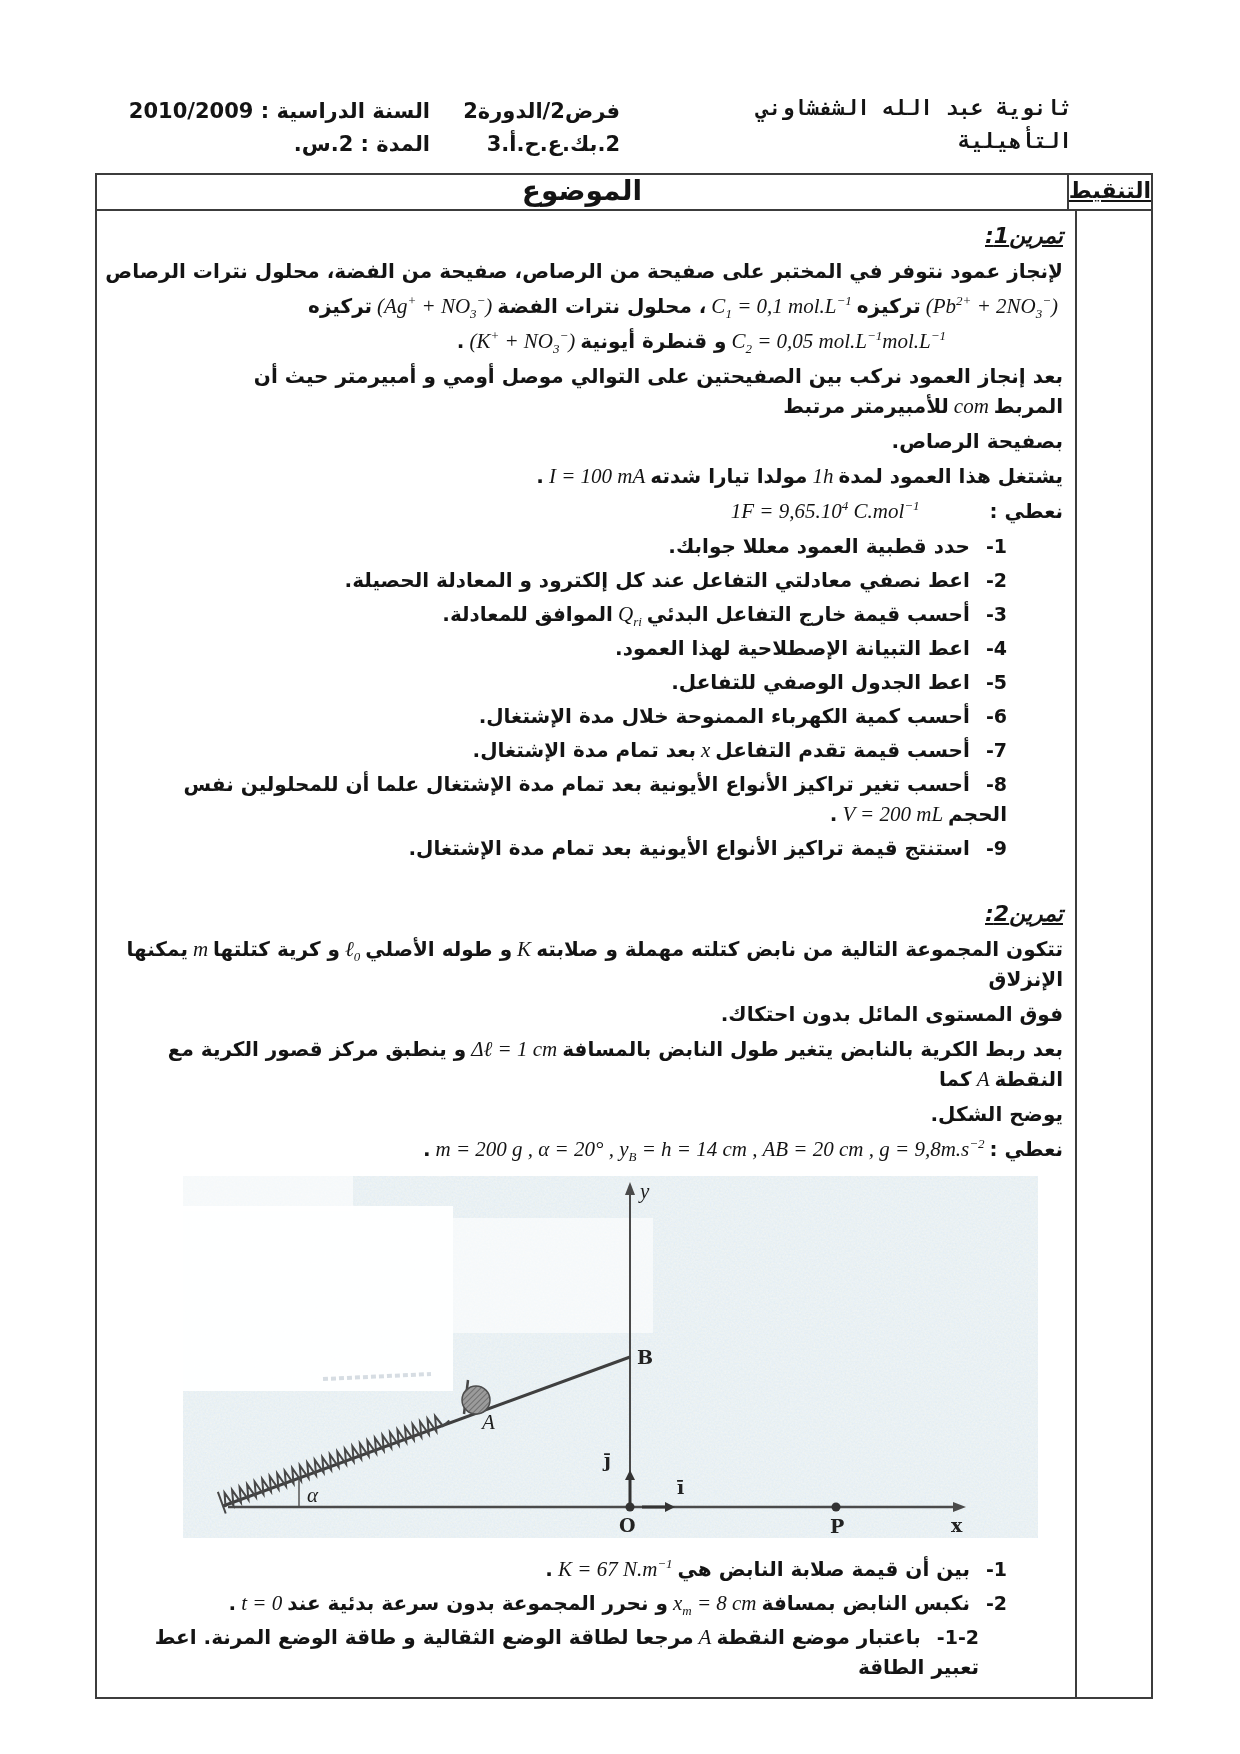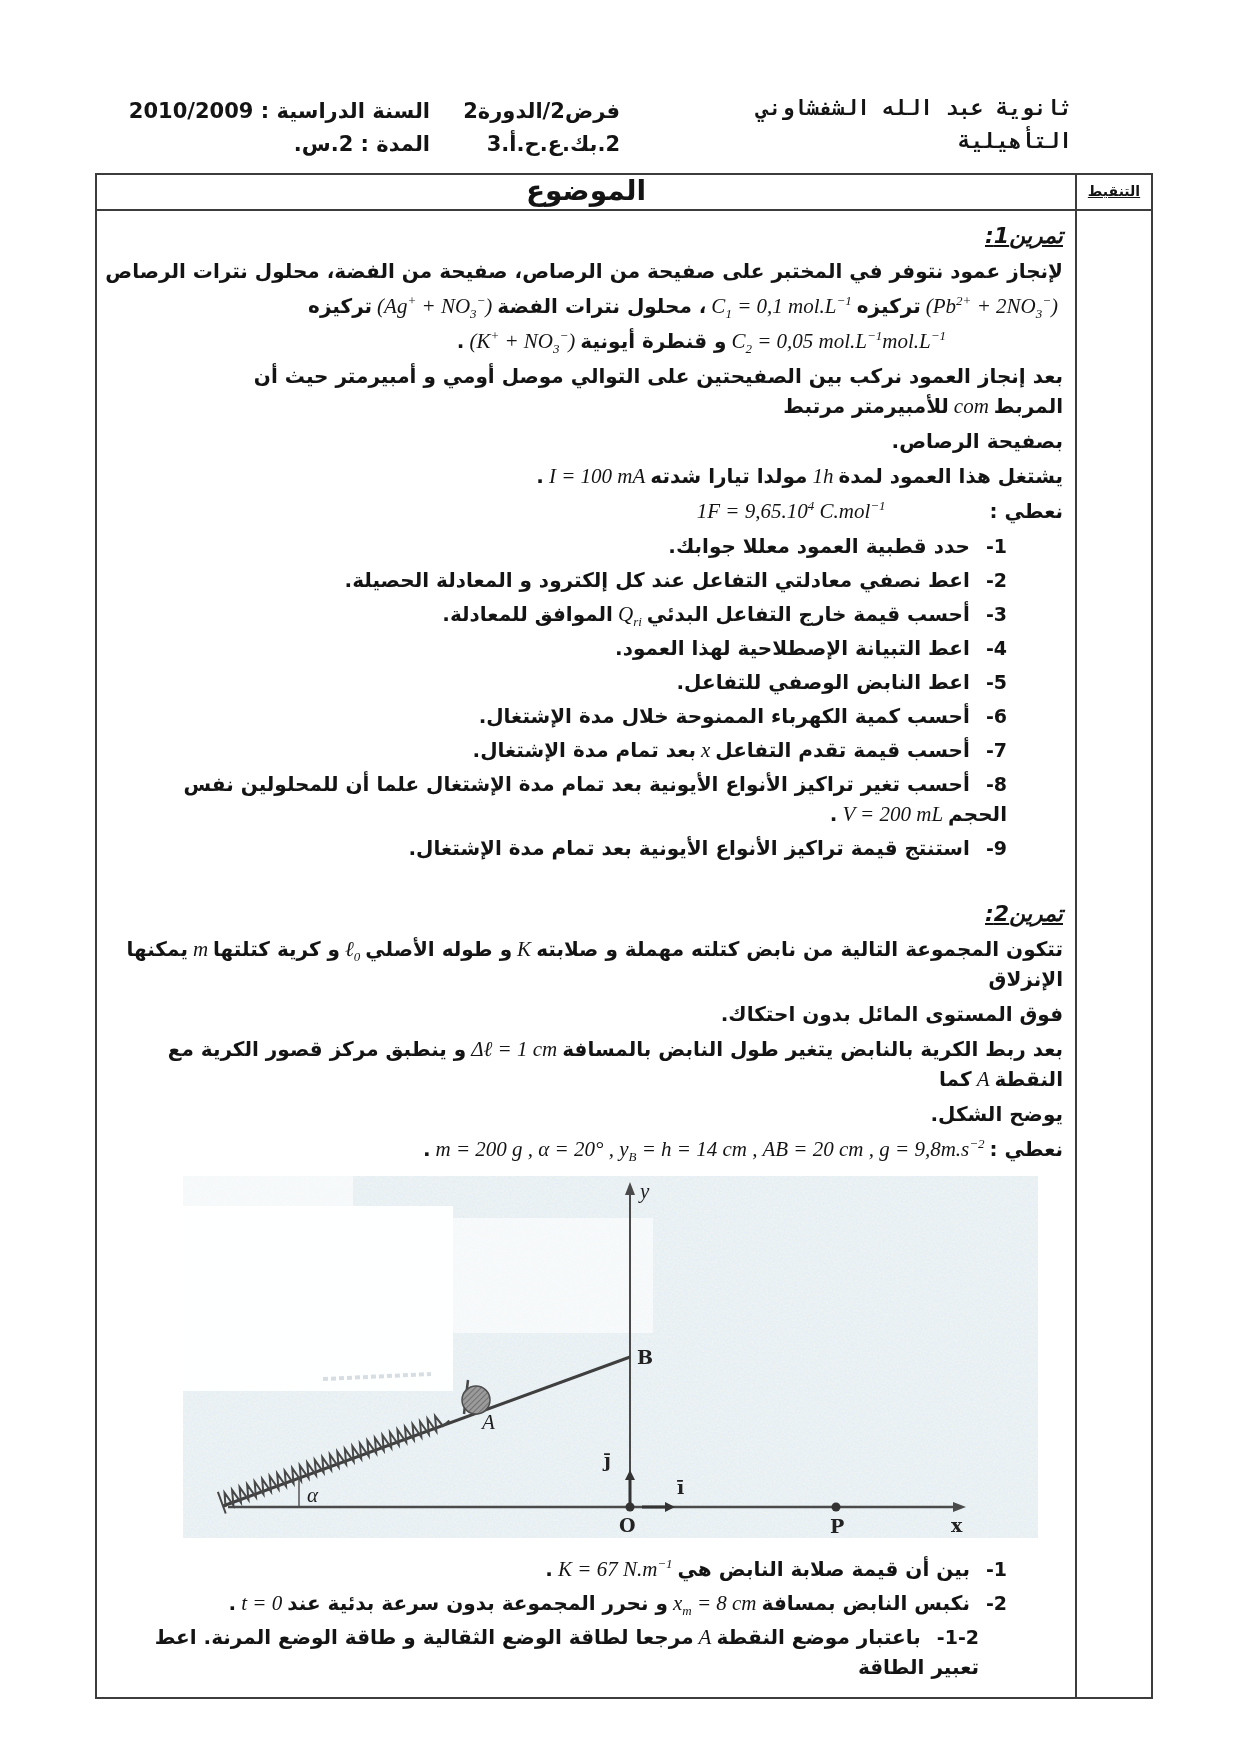--- a/index.html
+++ b/index.html
@@ -8,21 +8,21 @@
     font-family:"DejaVu Sans",sans-serif;color:#141414;overflow:hidden;
   }
   .hdr-block{position:absolute;text-align:right;font-weight:bold;font-size:21px;line-height:33px;direction:rtl;white-space:nowrap;}
   #hdr-school{top:93px;right:168px;width:330px;font-family:Liberation Mono, monospace;}
   #hdr-exam{top:95px;left:440px;width:180px;}
   #hdr-info{top:95px;left:120px;width:310px;}
 
   .sheet{position:absolute;left:95px;top:173px;width:1058px;border:2px solid #3c3c3c;box-sizing:border-box;}
   .sheet-head{display:flex;height:34px;border-bottom:2px solid #3c3c3c;}
   .head-subject{width:978px;box-sizing:border-box;text-align:center;font-weight:bold;font-size:28px;line-height:32px;}
-  .head-grading{flex:1;border-left:2px solid #3c3c3c;text-align:center;font-weight:bold;font-size:14px;line-height:32px;text-decoration:underline;}
+  .head-grading{flex:1;border-left:2px solid #3c3c3c;text-align:center;font-weight:bold;font-size:22px;line-height:32px;text-decoration:underline;}
   .sheet-body{display:flex;height:1486px;}
   .body-content{width:978px;box-sizing:border-box;direction:rtl;text-align:right;padding:8px 12px 0 8px;overflow:hidden;}
   .body-grading{flex:1;border-left:2px solid #3c3c3c;}
 
   .ex-title{font-size:22px;font-weight:bold;font-style:italic;text-decoration:underline;margin:4px 0 8px 0;}
   .ln{font-size:20px;font-weight:bold;line-height:30px;margin-bottom:5px;}
   .ar{font-family:"DejaVu Sans",sans-serif;}
   .math{font-family:"Liberation Serif","DejaVu Serif",serif;font-style:italic;font-weight:normal;font-size:21px;margin:0 5px;white-space:nowrap;direction:ltr;unicode-bidi:isolate;}
   .math sub{font-size:13px;line-height:0;}
   .math sup{font-size:13px;line-height:0;}
@@ -59,36 +59,36 @@
   <div class="sheet-body">
     <div class="body-content">
 
       <div class="ex-title">تمرين1:</div>
       <div class="ln"><span class="ar">لإنجاز عمود نتوفر في المختبر على صفيحة من الرصاص، صفيحة من الفضة، محلول نترات الرصاص</span></div>
       <div class="ln"><span class="math" dir="ltr">(Pb<sup>2+</sup> + 2NO<sub>3</sub><sup>−</sup>)</span><span class="ar">تركيزه</span><span class="math" dir="ltr">C<sub>1</sub> = 0,1 mol.L<sup>−1</sup></span><span class="ar">، محلول نترات الفضة</span><span class="math" dir="ltr">(Ag<sup>+</sup> + NO<sub>3</sub><sup>−</sup>)</span><span class="ar">تركيزه</span></div>
       <div class="ln indent-c2"><span class="math" dir="ltr">C<sub>2</sub> = 0,05 mol.L<sup>−1</sup>mol.L<sup>−1</sup></span><span class="ar">و قنطرة أيونية</span><span class="math" dir="ltr">(K<sup>+</sup> + NO<sub>3</sub><sup>−</sup>)</span><span class="ar">.</span></div>
       <div class="ln"><span class="ar">بعد إنجاز العمود نركب بين الصفيحتين على التوالي موصل أومي و أمبيرمتر حيث أن المربط</span><span class="math" dir="ltr">com</span><span class="ar">للأمبيرمتر مرتبط</span></div>
       <div class="ln"><span class="ar">بصفيحة الرصاص.</span></div>
       <div class="ln"><span class="ar">يشتغل هذا العمود لمدة</span><span class="math" dir="ltr">1h</span><span class="ar">مولدا تيارا شدته</span><span class="math" dir="ltr">I = 100 mA</span><span class="ar">.</span></div>
-      <div class="ln"><span class="ar">نعطي :</span><span class="math" dir="ltr" style="margin-right: 104px;">1F = 9,65.10<sup>4</sup> C.mol<sup>−1</sup></span></div>
+      <div class="ln"><span class="ar">نعطي :</span><span class="math" dir="ltr" style="margin-right: 70px;">1F = 9,65.10<sup>4</sup> C.mol<sup>−1</sup></span></div>
 
       <div class="ln item">
         <span class="num">-1</span><span><span class="ar">حدد قطبية العمود معللا جوابك.</span></span>
       </div>
       <div class="ln item">
         <span class="num">-2</span><span><span class="ar">اعط نصفي معادلتي التفاعل عند كل إلكترود و المعادلة الحصيلة.</span></span>
       </div>
       <div class="ln item">
         <span class="num">-3</span><span><span class="ar">أحسب قيمة خارج التفاعل البدئي</span><span class="math" dir="ltr">Q<sub>ri</sub></span><span class="ar">الموافق للمعادلة.</span></span>
       </div>
       <div class="ln item">
         <span class="num">-4</span><span><span class="ar">اعط التبيانة الإصطلاحية لهذا العمود.</span></span>
       </div>
       <div class="ln item">
-        <span class="num">-5</span><span><span class="ar">اعط النابض الوصفي للتفاعل.</span></span>
+        <span class="num">-5</span><span><span class="ar">اعط الجدول الوصفي للتفاعل.</span></span>
       </div>
       <div class="ln item">
         <span class="num">-6</span><span><span class="ar">أحسب كمية الكهرباء الممنوحة خلال مدة الإشتغال.</span></span>
       </div>
       <div class="ln item">
         <span class="num">-7</span><span><span class="ar">أحسب قيمة تقدم التفاعل</span><span class="math" dir="ltr">x</span><span class="ar">بعد تمام مدة الإشتغال.</span></span>
       </div>
       <div class="ln item">
         <span class="num">-8</span><span><span class="ar">أحسب تغير تراكيز الأنواع الأيونية بعد تمام مدة الإشتغال علما أن للمحلولين نفس الحجم</span><span class="math" dir="ltr">V = 200 mL</span><span class="ar">.</span></span>
       </div>

